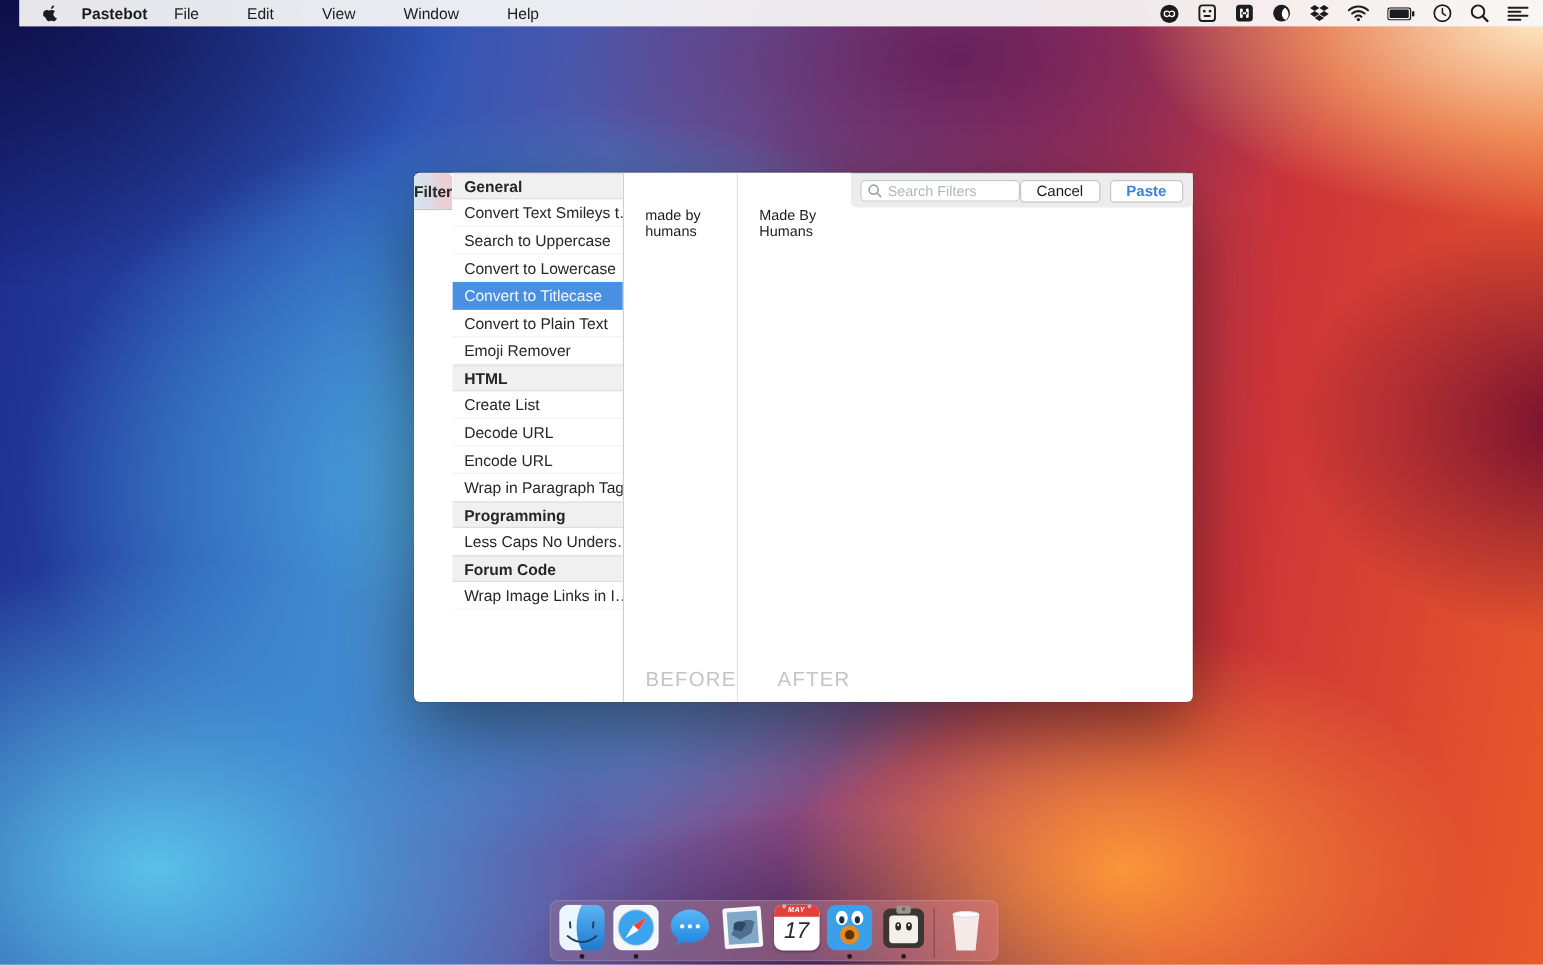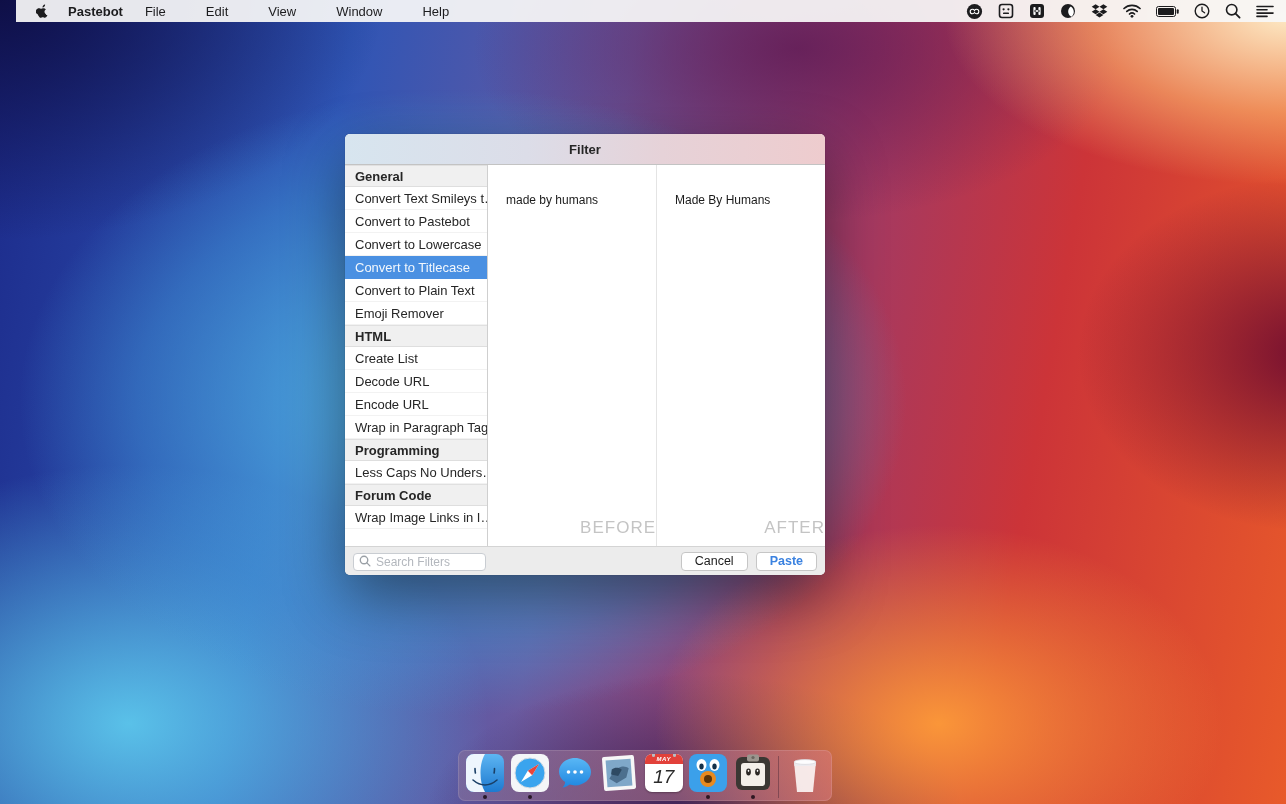--- a/index.html
+++ b/index.html
@@ -32,24 +32,24 @@
   }
   .menubar .apple{ width:14px; height:16px; margin:0 18px 0 8px; display:flex; align-items:center; }
   .menubar .appname{ font-weight:bold; margin-right:22px; }
   .menu-items{ display:flex; gap:40px; }
   .menu-item{ cursor:default; }
   .status-icons{ margin-left:auto; display:flex; align-items:center; gap:15px; }
   .status-icons svg{ display:block; }
 
   
   .window{
-    position:absolute; left:345px; top:134px; width:480px; height:441px;
+    position:absolute; left:345px; top:144px; width:649px; height:441px;
     background:#ffffff; border-radius:5px;
     box-shadow:0 22px 60px rgba(0,0,0,0.45), 0 0 1px rgba(0,0,0,0.4);
-    display:flex; flex-direction:column;
+    display:flex; flex-direction:row;
   }
   .titlebar{
     height:31px; flex:0 0 31px;
     border-radius:5px 5px 0 0;
     background:linear-gradient(90deg,#d7e5ef 0%,#dcdde8 38%,#e6d2d8 66%,#eeccce 100%);
     border-bottom:1px solid #c3c3c3;
     display:flex; align-items:center; justify-content:center;
     font-size:13px; font-weight:bold; color:#262626;
   }
   .win-body{ flex:1; display:flex; min-height:0; }
@@ -202,21 +202,21 @@
   </div>
 
   <div class="window">
     <div class="titlebar">
       <span>Filter</span>
     </div>
     <div class="win-body">
       <div class="sidebar">
           <div class="sb-row sb-header">General</div>
           <div class="sb-row">Convert Text Smileys t…</div>
-          <div class="sb-row">Convert to Pastebot</div>
+          <div class="sb-row">Search to Uppercase</div>
           <div class="sb-row">Convert to Lowercase</div>
           <div class="sb-row sb-selected" style="background: rgb(74, 144, 226);">Convert to Titlecase</div>
           <div class="sb-row">Convert to Plain Text</div>
           <div class="sb-row">Emoji Remover</div>
           <div class="sb-row sb-header">HTML</div>
           <div class="sb-row">Create List</div>
           <div class="sb-row">Decode URL</div>
           <div class="sb-row">Encode URL</div>
           <div class="sb-row">Wrap in Paragraph Tags</div>
           <div class="sb-row sb-header">Programming</div>

